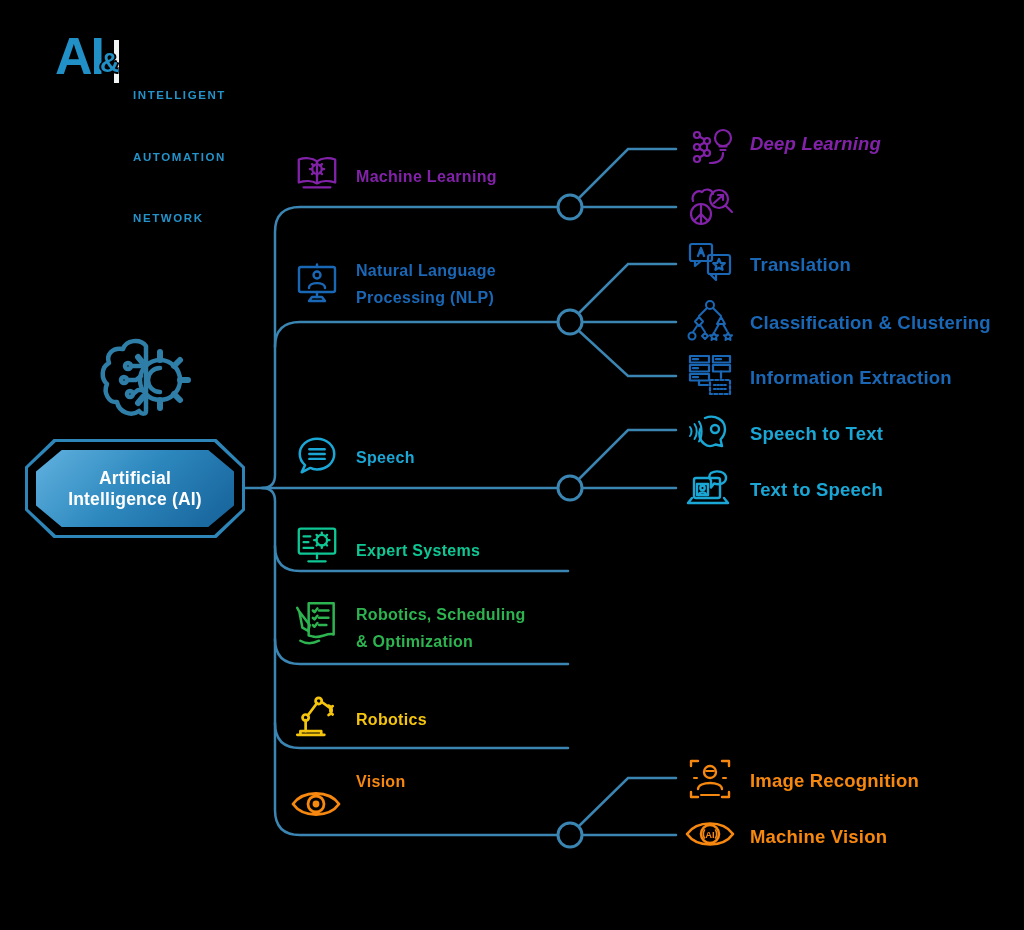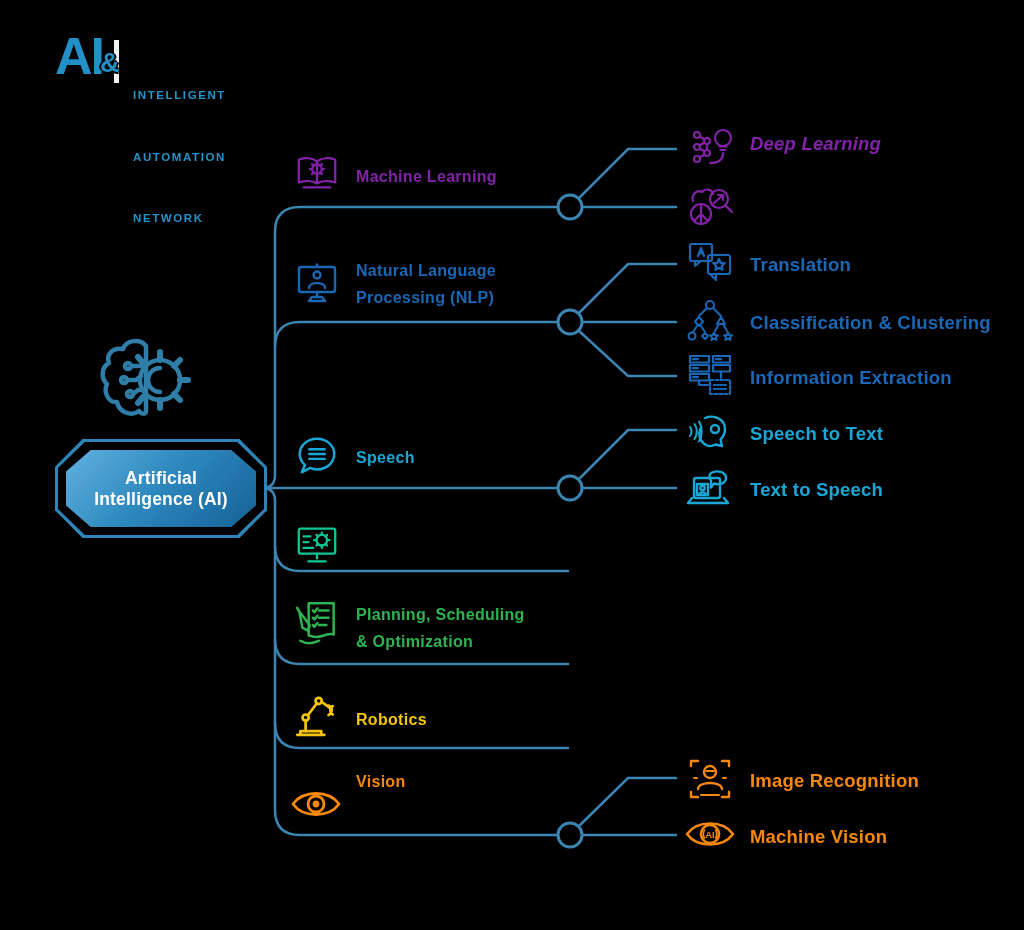--- a/index.html
+++ b/index.html
@@ -39,21 +39,21 @@
            letter-spacing:-2px;}
   #logo-bar{position:absolute;left:59px;top:10px;width:5px;height:43px;background:#F2F5F6;}
   #logo-amp{position:absolute;left:45px;top:20px;font-size:27px;font-weight:bold;line-height:1;
             text-shadow:-2px 0 0 #000,2px 0 0 #000,0 -2px 0 #000,0 2px 0 #000;}
   #logo-text{position:absolute;left:78px;top:11px;font-size:11.5px;font-weight:bold;
              line-height:13.5px;letter-spacing:1.6px;color:#2493CA;}
   #logo-text span{display:block;margin-top:48px;}
 
   
   .oct{clip-path:polygon(13% 0%,87% 0%,100% 28%,100% 72%,87% 100%,13% 100%,0% 72%,0% 28%);}
-  #root-node{position:absolute;left:55px;top:439px;width:198px;height:99px;background:#2E86B8;padding-left:14px;}
+  #root-node{position:absolute;left:25px;top:439px;width:220px;height:99px;background:#2E86B8;}
   #root-gap {position:absolute;inset:3px;background:#000;}
   #root-fill{position:absolute;inset:8px;background:linear-gradient(135deg,#61B2DF 0%,#2D88BE 48%,#156198 100%);
              display:flex;flex-direction:column;align-items:center;justify-content:center;}
   #root-fill span{color:#fff;font-weight:bold;font-size:17.5px;line-height:21px;letter-spacing:.2px;}
 </style>
 </head>
 <body>
 
 <div class="stage">
 
@@ -252,22 +252,23 @@
     <path d="M20.5 16 C19 18 19 22 20.5 24 M31.5 16 C33 18 33 22 31.5 24" stroke-width="1.6"></path>
     <text x="26" y="23.5" text-anchor="middle" font-size="9.5" font-weight="bold" font-family="Liberation Sans, sans-serif" fill="currentColor" stroke="none">AI</text>
   </svg>
 
   <div class="blabel c-ml" id="lbl-ml">Machine Learning</div>
   <div class="blabel c-nlp" id="lbl-nlp">
     <span style="display:block">Natural Language</span>
     <span style="display:block">Processing (NLP)</span>
   </div>
   <div class="blabel c-sp" id="lbl-sp">Speech</div>
+  <div class="blabel c-ex" id="lbl-ex">Expert Systems</div>
   <div class="blabel c-pl" id="lbl-pl">
-    <span style="display:block">Planning, Scheduling</span>
+    <span style="display:block">Robotics, Scheduling</span>
     <span style="display:block">&amp; Optimization</span>
   </div>
   <div class="blabel c-ro" id="lbl-ro">Robotics</div>
   <div class="blabel c-vi" id="lbl-vi">Vision</div>
 
   <div class="slabel c-ml" id="s-dl">Deep Learning</div>
   <div class="slabel c-nlp" id="s-tr">Translation</div>
   <div class="slabel c-nlp" id="s-cc">Classification &amp; Clustering</div>
   <div class="slabel c-nlp" id="s-ie">Information Extraction</div>
   <div class="slabel c-sp" id="s-stt">Speech to Text</div>

